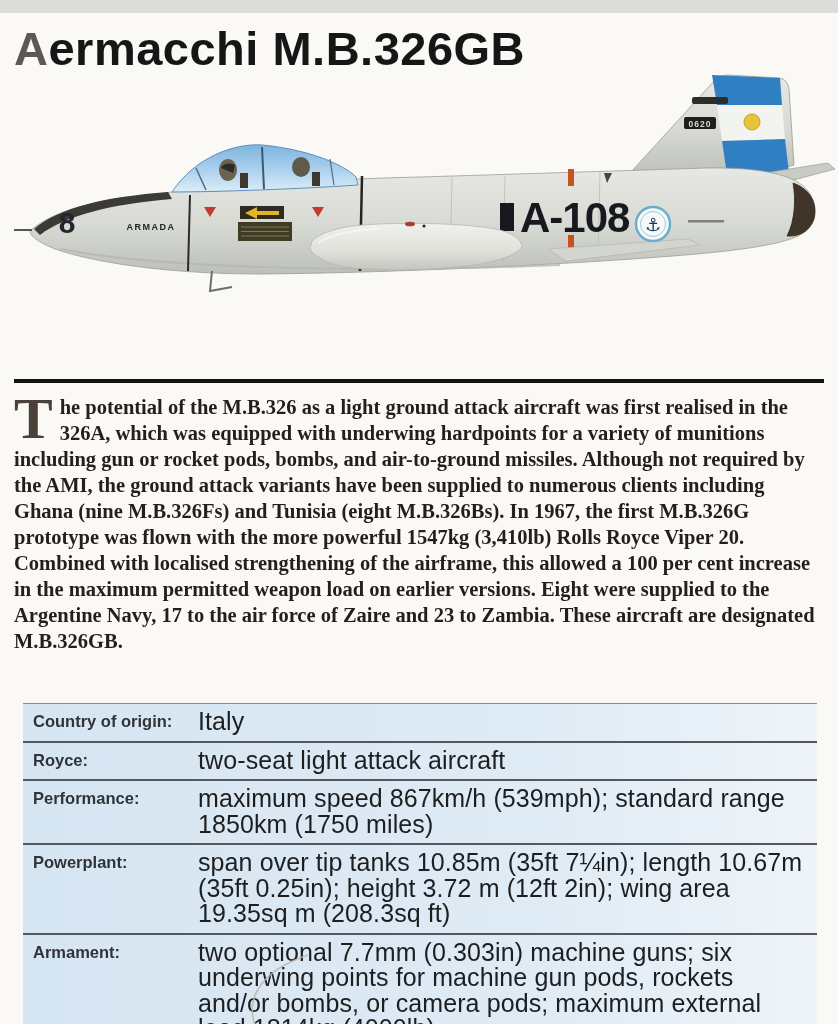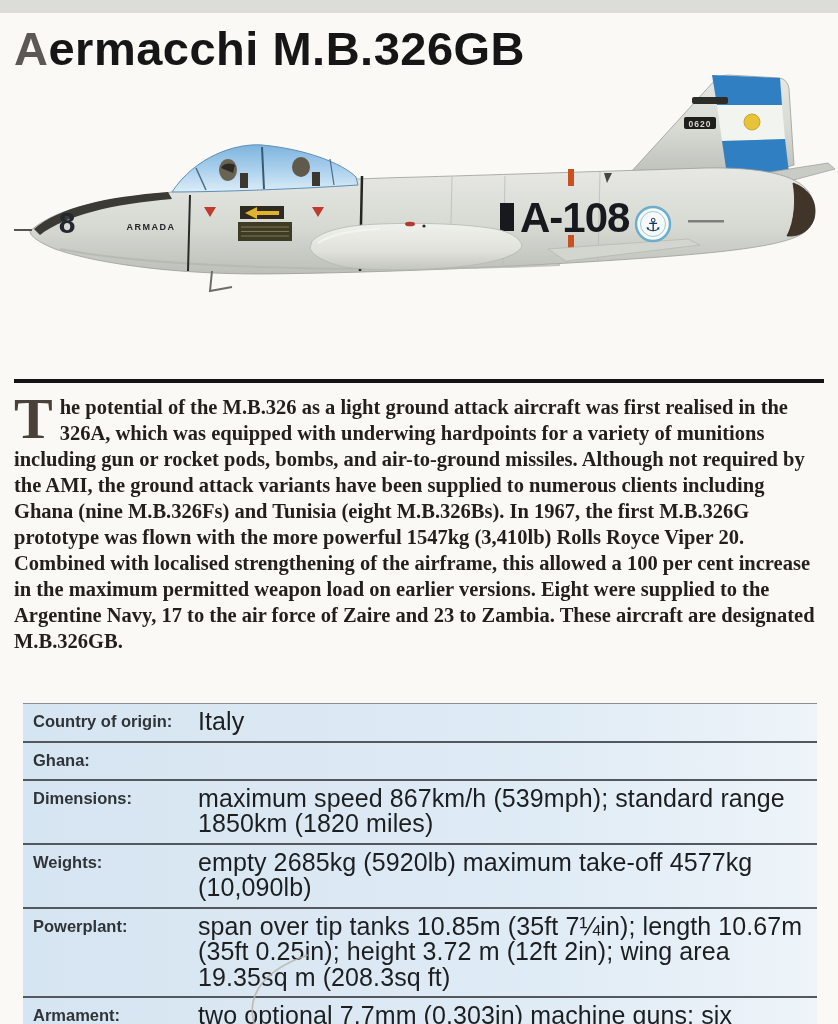--- a/index.html
+++ b/index.html
@@ -188,33 +188,30 @@
 
   <p class="article"><span class="dropcap">T</span><span>he potential of the M.B.326 as a light ground attack aircraft was first realised in the 326A, which was equipped with underwing hardpoints for a variety of munitions including gun or rocket pods, bombs, and air-to-ground missiles. Although not required by the AMI, the ground attack variants have been supplied to numerous clients including Ghana (nine M.B.326Fs) and Tunisia (eight M.B.326Bs). In 1967, the first M.B.326G prototype was flown with the more powerful 1547kg (3,410lb) Rolls Royce Viper 20. Combined with localised strengthening of the airframe, this allowed a 100 per cent increase in the maximum permitted weapon load on earlier versions. Eight were supplied to the Argentine Navy, 17 to the air force of Zaire and 23 to Zambia. These aircraft are designated M.B.326GB.</span></p>
 
   <div class="spec-table" id="specTable">
   <div class="spec-row">
     <div class="spec-label">Country of origin:</div>
     <div class="spec-value">Italy</div>
   </div>
 
   <div class="spec-row">
-    <div class="spec-label">Ghana:</div>
-  </div>
-
-
-  <div class="spec-row">
-    <div class="spec-label">Dimensions:</div>
-    <div class="spec-value">maximum speed 867km/h (539mph); standard range 1850km (1820 miles)</div>
-  </div>
-
-  <div class="spec-row">
-    <div class="spec-label">Weights:</div>
-    <div class="spec-value">empty 2685kg (5920lb) maximum take-off 4577kg (10,090lb)</div>
-  </div>
+    <div class="spec-label">Royce:</div>
+    <div class="spec-value">two-seat light attack aircraft</div>
+  </div>
+
+
+  <div class="spec-row">
+    <div class="spec-label">Performance:</div>
+    <div class="spec-value">maximum speed 867km/h (539mph); standard range 1850km (1750 miles)</div>
+  </div>
+
 
   <div class="spec-row">
     <div class="spec-label">Powerplant:</div>
     <div class="spec-value">span over tip tanks 10.85m (35ft 7¼in); length 10.67m (35ft 0.25in); height 3.72 m (12ft 2in); wing area 19.35sq m (208.3sq ft)</div>
   </div>
 
   <div class="spec-row">
     <div class="spec-label">Armament:</div>
     <div class="spec-value">two optional 7.7mm (0.303in) machine guns; six underwing points for machine gun pods, rockets and/or bombs, or camera pods; maximum external load 1814kg (4000lb)</div>
   </div>

